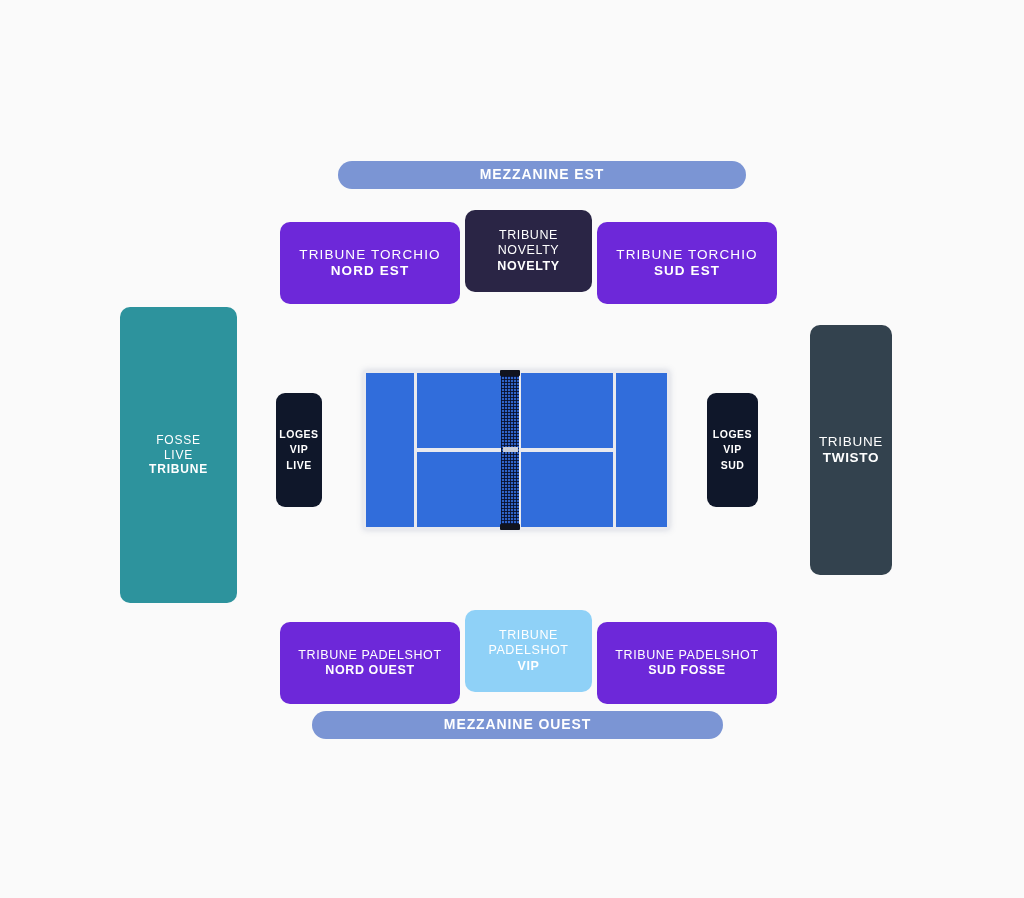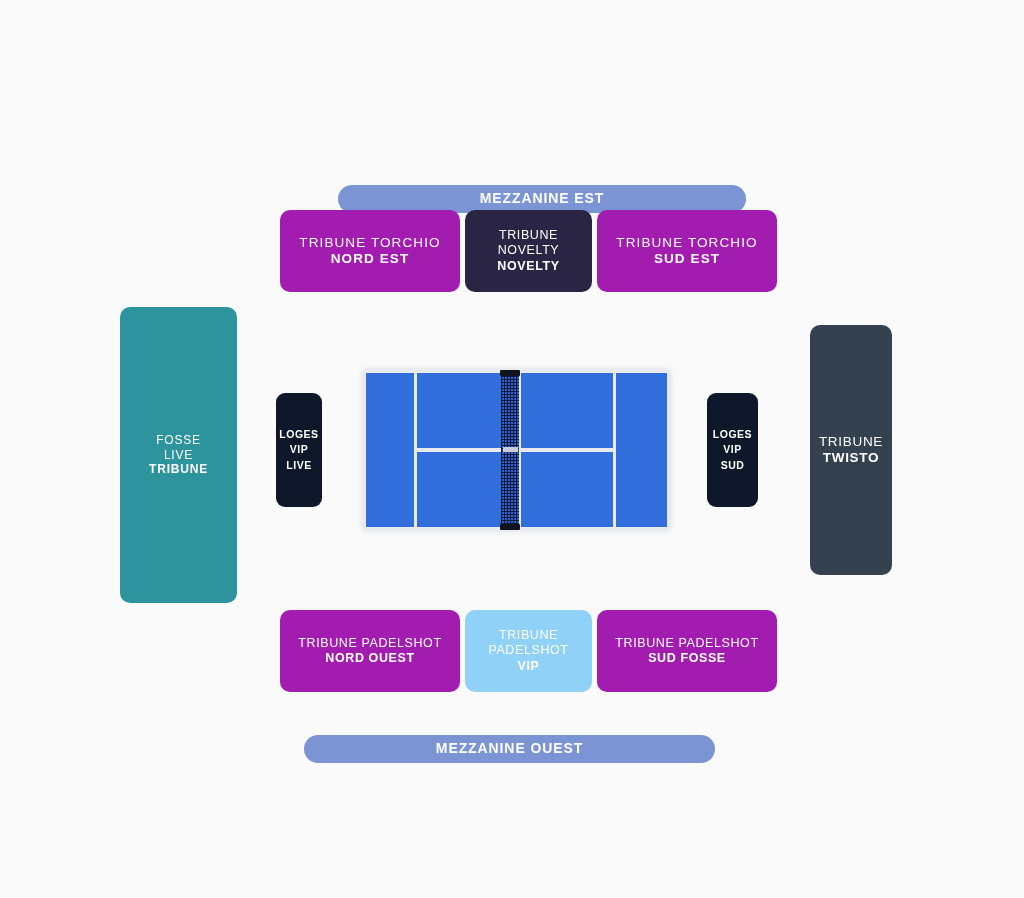--- a/index.html
+++ b/index.html
@@ -40,27 +40,26 @@
     font-weight: bold;
   }
 
   
   .mezz {
     background: #7b95d4;
     border-radius: 14px;
     font-size: 14px;
     font-weight: bold;
     letter-spacing: 0.9px;
-    margin-top: 24px;
   }
   #mezzanine-est   { left: 338px; top: 161px; width: 408px; height: 28px; }
-  #mezzanine-ouest { left: 304px; top: 711px; width: 411px; height: 28px; }
-
-  
-  .cyan  { background: #a21caf; }
+  #mezzanine-ouest { left: 312px; top: 711px; width: 411px; height: 28px; }
+
+  
+  .cyan  { background: #6d28d9; margin-top: 12px; }
   .navy  { background: #2a2545; }
   .lblue { background: #8fd1f7; }
 
   .tribune-lg { font-size: 13.5px; letter-spacing: 1.1px; }
   .tribune-sm { font-size: 12.5px; letter-spacing: 0.6px; }
 
   #tribune-torchio-nord-est { left: 280px; top: 210px; width: 180px; height: 82px; }
   #tribune-torchio-prestige { left: 465px; top: 210px; width: 127px; height: 82px; }
   #tribune-torchio-sud-est  { left: 597px; top: 210px; width: 180px; height: 82px; }
 

